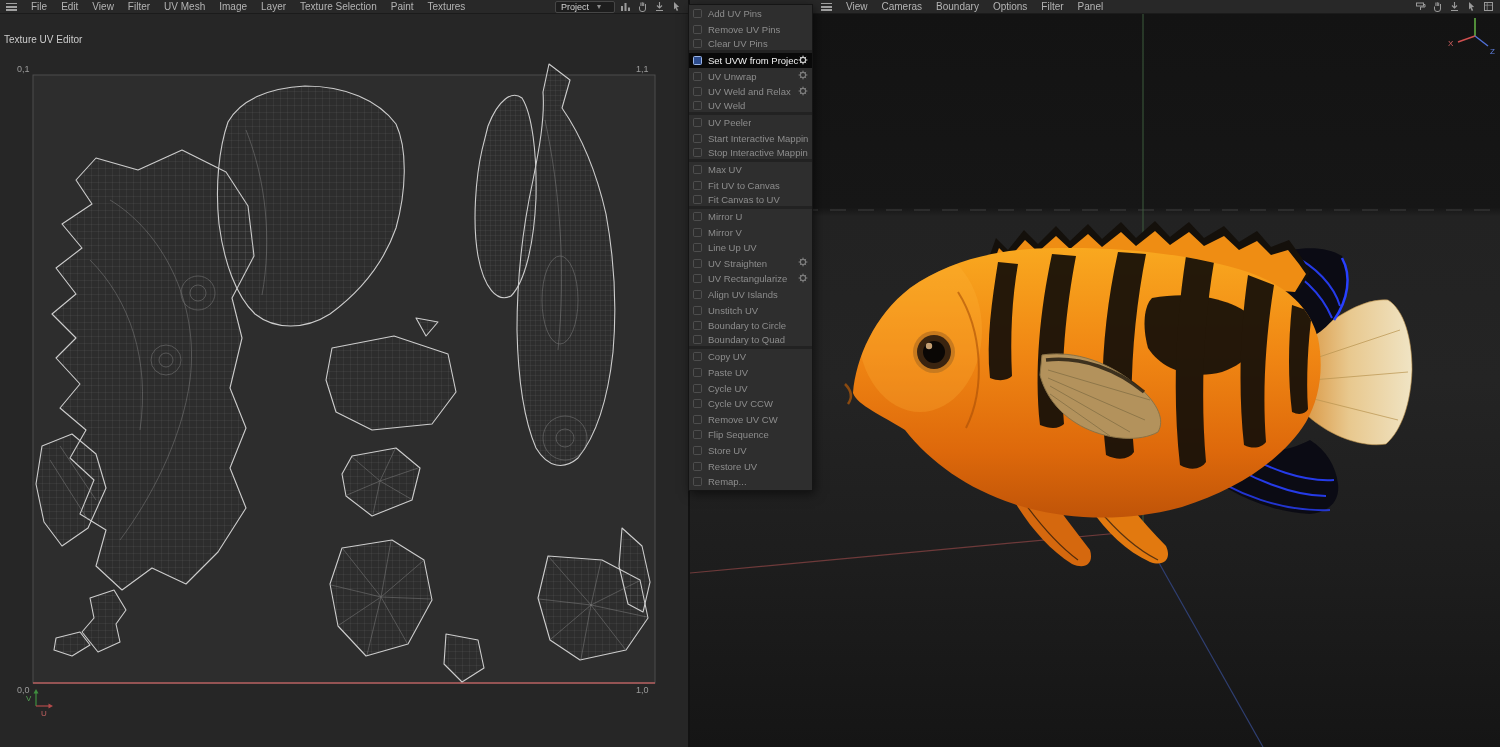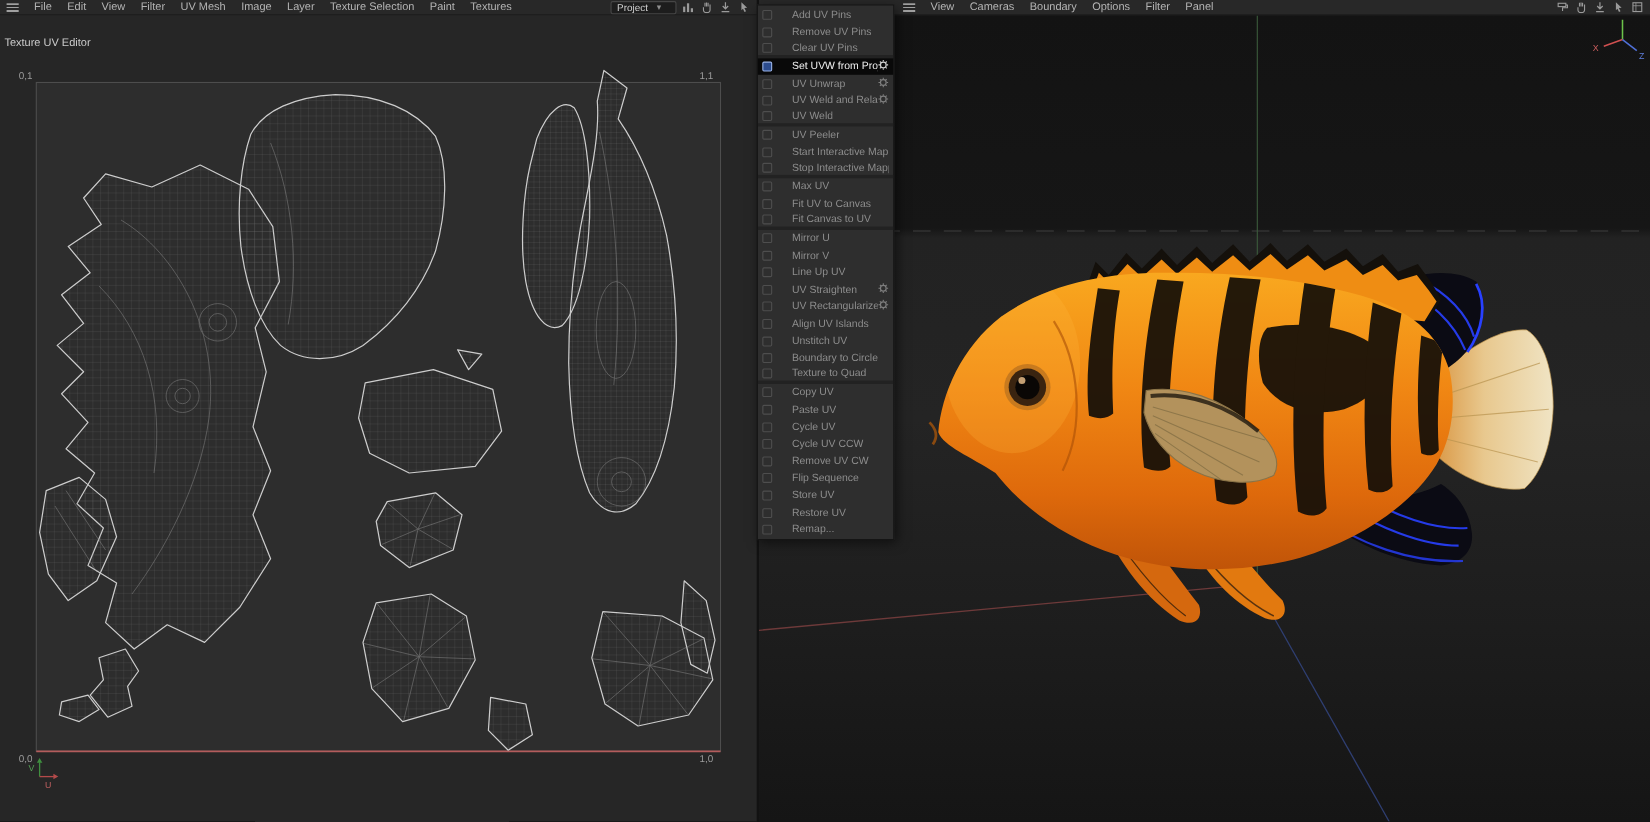--- a/index.html
+++ b/index.html
@@ -32,21 +32,21 @@
   .status{position:absolute;left:0;bottom:0;width:100%;height:16px;background:#262626;border-top:1px solid #3a3a3a;
           display:flex;align-items:center;gap:4px;padding-left:5px;font-size:9px;color:#ababab}
   .uvlab{font-size:9px;fill:#9c9c9c}
 
   
   .ctx{position:absolute;left:688px;top:4px;width:125px;background:#2e2e2e;border:1px solid #151515;
        box-shadow:2px 3px 10px rgba(0,0,0,.55);z-index:40;padding:1px 0;font-size:9.5px}
   .ctx-item{display:flex;align-items:center;height:15.6px;padding:0 4px;color:#8d8d8d;white-space:nowrap}
   .ctx-item.sep-after{border-bottom:3px solid #222222}
   .ci-icon{width:9px;height:9px;border:1px solid #5c5c5c;border-radius:1.5px;flex:none;opacity:.7}
-  .ci-label{margin-left:18px;overflow:hidden;text-overflow:clip}
+  .ci-label{margin-left:6px;overflow:hidden;text-overflow:clip}
   .ci-gear{margin-left:auto;flex:none;display:none;opacity:.85}
   .has-gear .ci-gear{display:block}
   .ctx-item.highlighted{background:#090909;color:#f2f2f2}
   .ctx-item.highlighted .ci-icon{border-color:#9ab4e8;background:#2c4c8e;opacity:1}
 
   
   .right-panel{position:absolute;left:690px;top:14px;width:810px;height:733px;
       background:linear-gradient(180deg,#131313 0%,#161616 26.4%,#222222 27.6%,#242424 50%,#1d1d1d 76%,#151515 100%)}
   .vp-svg{position:absolute;left:0;top:0;width:810px;height:733px}
 </style>
@@ -440,21 +440,21 @@
       <span class="ci-label">Unstitch UV</span>
 
     </div>
       <div class="ctx-item">
       <span class="ci-icon"></span>
       <span class="ci-label">Boundary to Circle</span>
 
     </div>
       <div class="ctx-item sep-after">
       <span class="ci-icon"></span>
-      <span class="ci-label">Texture to Quad</span>
+      <span class="ci-label">Boundary to Quad</span>
 
     </div>
       <div class="ctx-item">
       <span class="ci-icon"></span>
       <span class="ci-label">Copy UV</span>
 
     </div>
       <div class="ctx-item">
       <span class="ci-icon"></span>
       <span class="ci-label">Paste UV</span>

